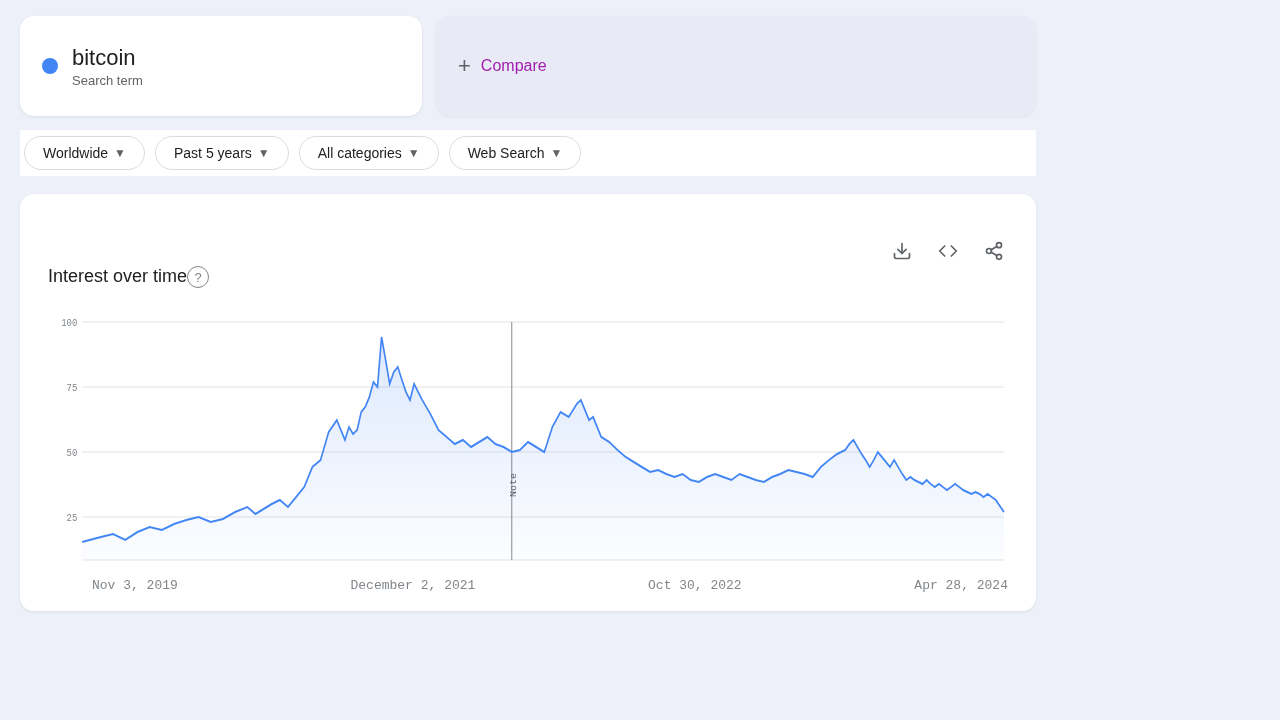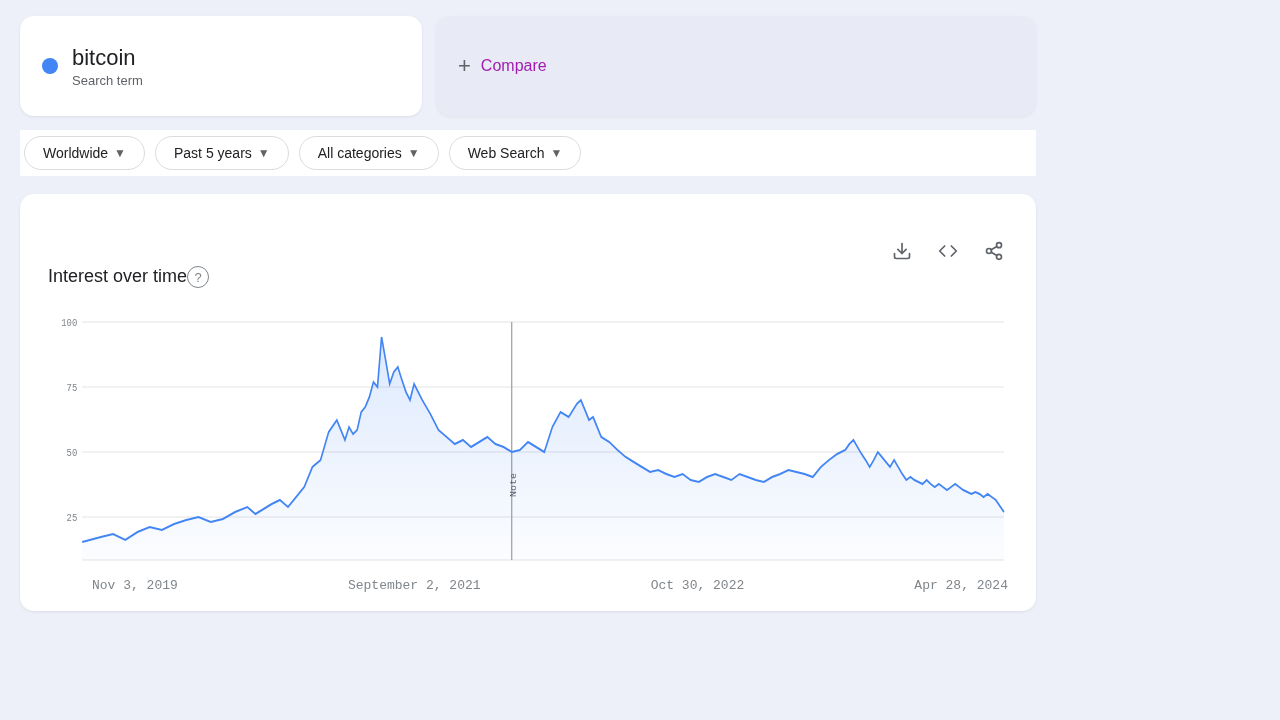--- a/index.html
+++ b/index.html
@@ -309,19 +309,19 @@
           L1020,140 L1025,145 L1030,150 L1035,155 L1040,148
           L1045,155 L1050,162 L1055,168 L1060,165 L1065,168
           L1070,170 L1075,172 L1080,168 L1085,172 L1090,175
           L1095,172 L1100,175 L1105,178 L1110,175 L1115,172
           L1120,175 L1125,178 L1130,180 L1135,182 L1140,180
           L1145,182 L1150,185 L1155,182 L1160,185 L1165,188 L1175,200" fill="none" stroke="#4285f4" stroke-width="2"></path>
       </svg>
 
       <div class="x-axis-labels">
         <span class="x-axis-label">Nov 3, 2019</span>
-        <span class="x-axis-label">September 2, 2021</span>
+        <span class="x-axis-label">December 2, 2021</span>
         <span class="x-axis-label">Oct 30, 2022</span>
         <span class="x-axis-label">Apr 28, 2024</span>
       </div>
     </div>
   </div>
 </div>
 
 </body></html>

